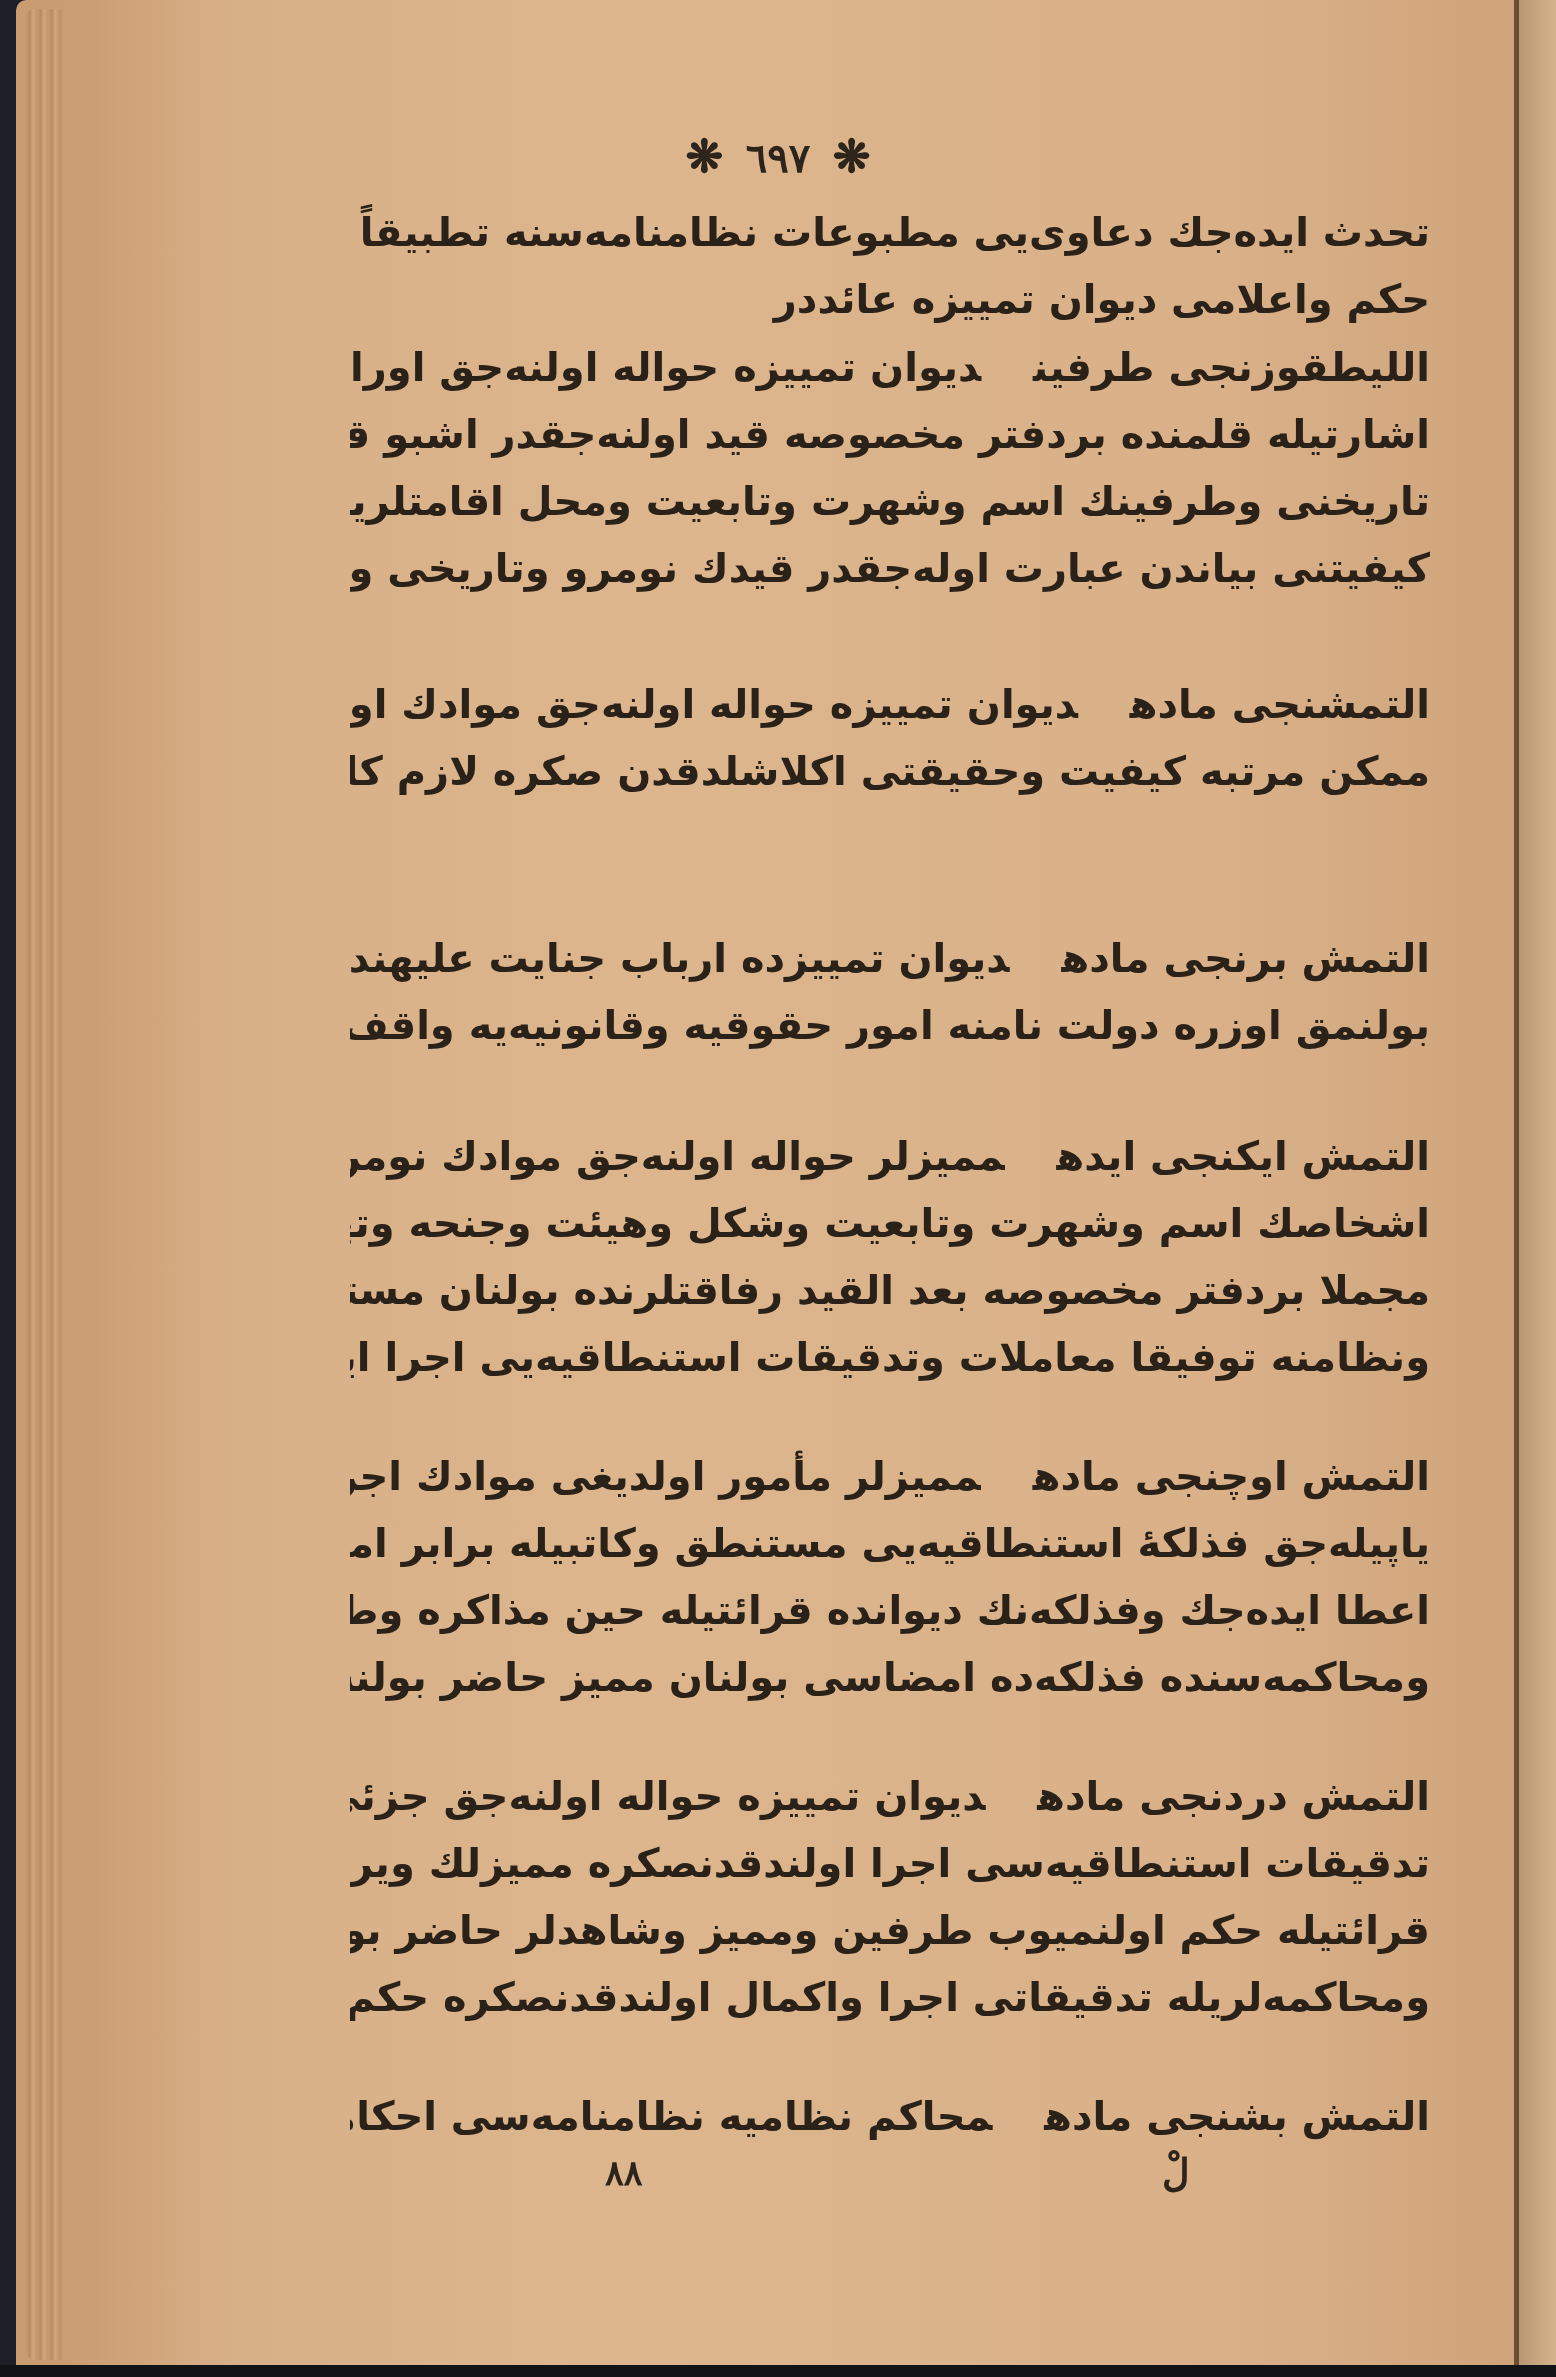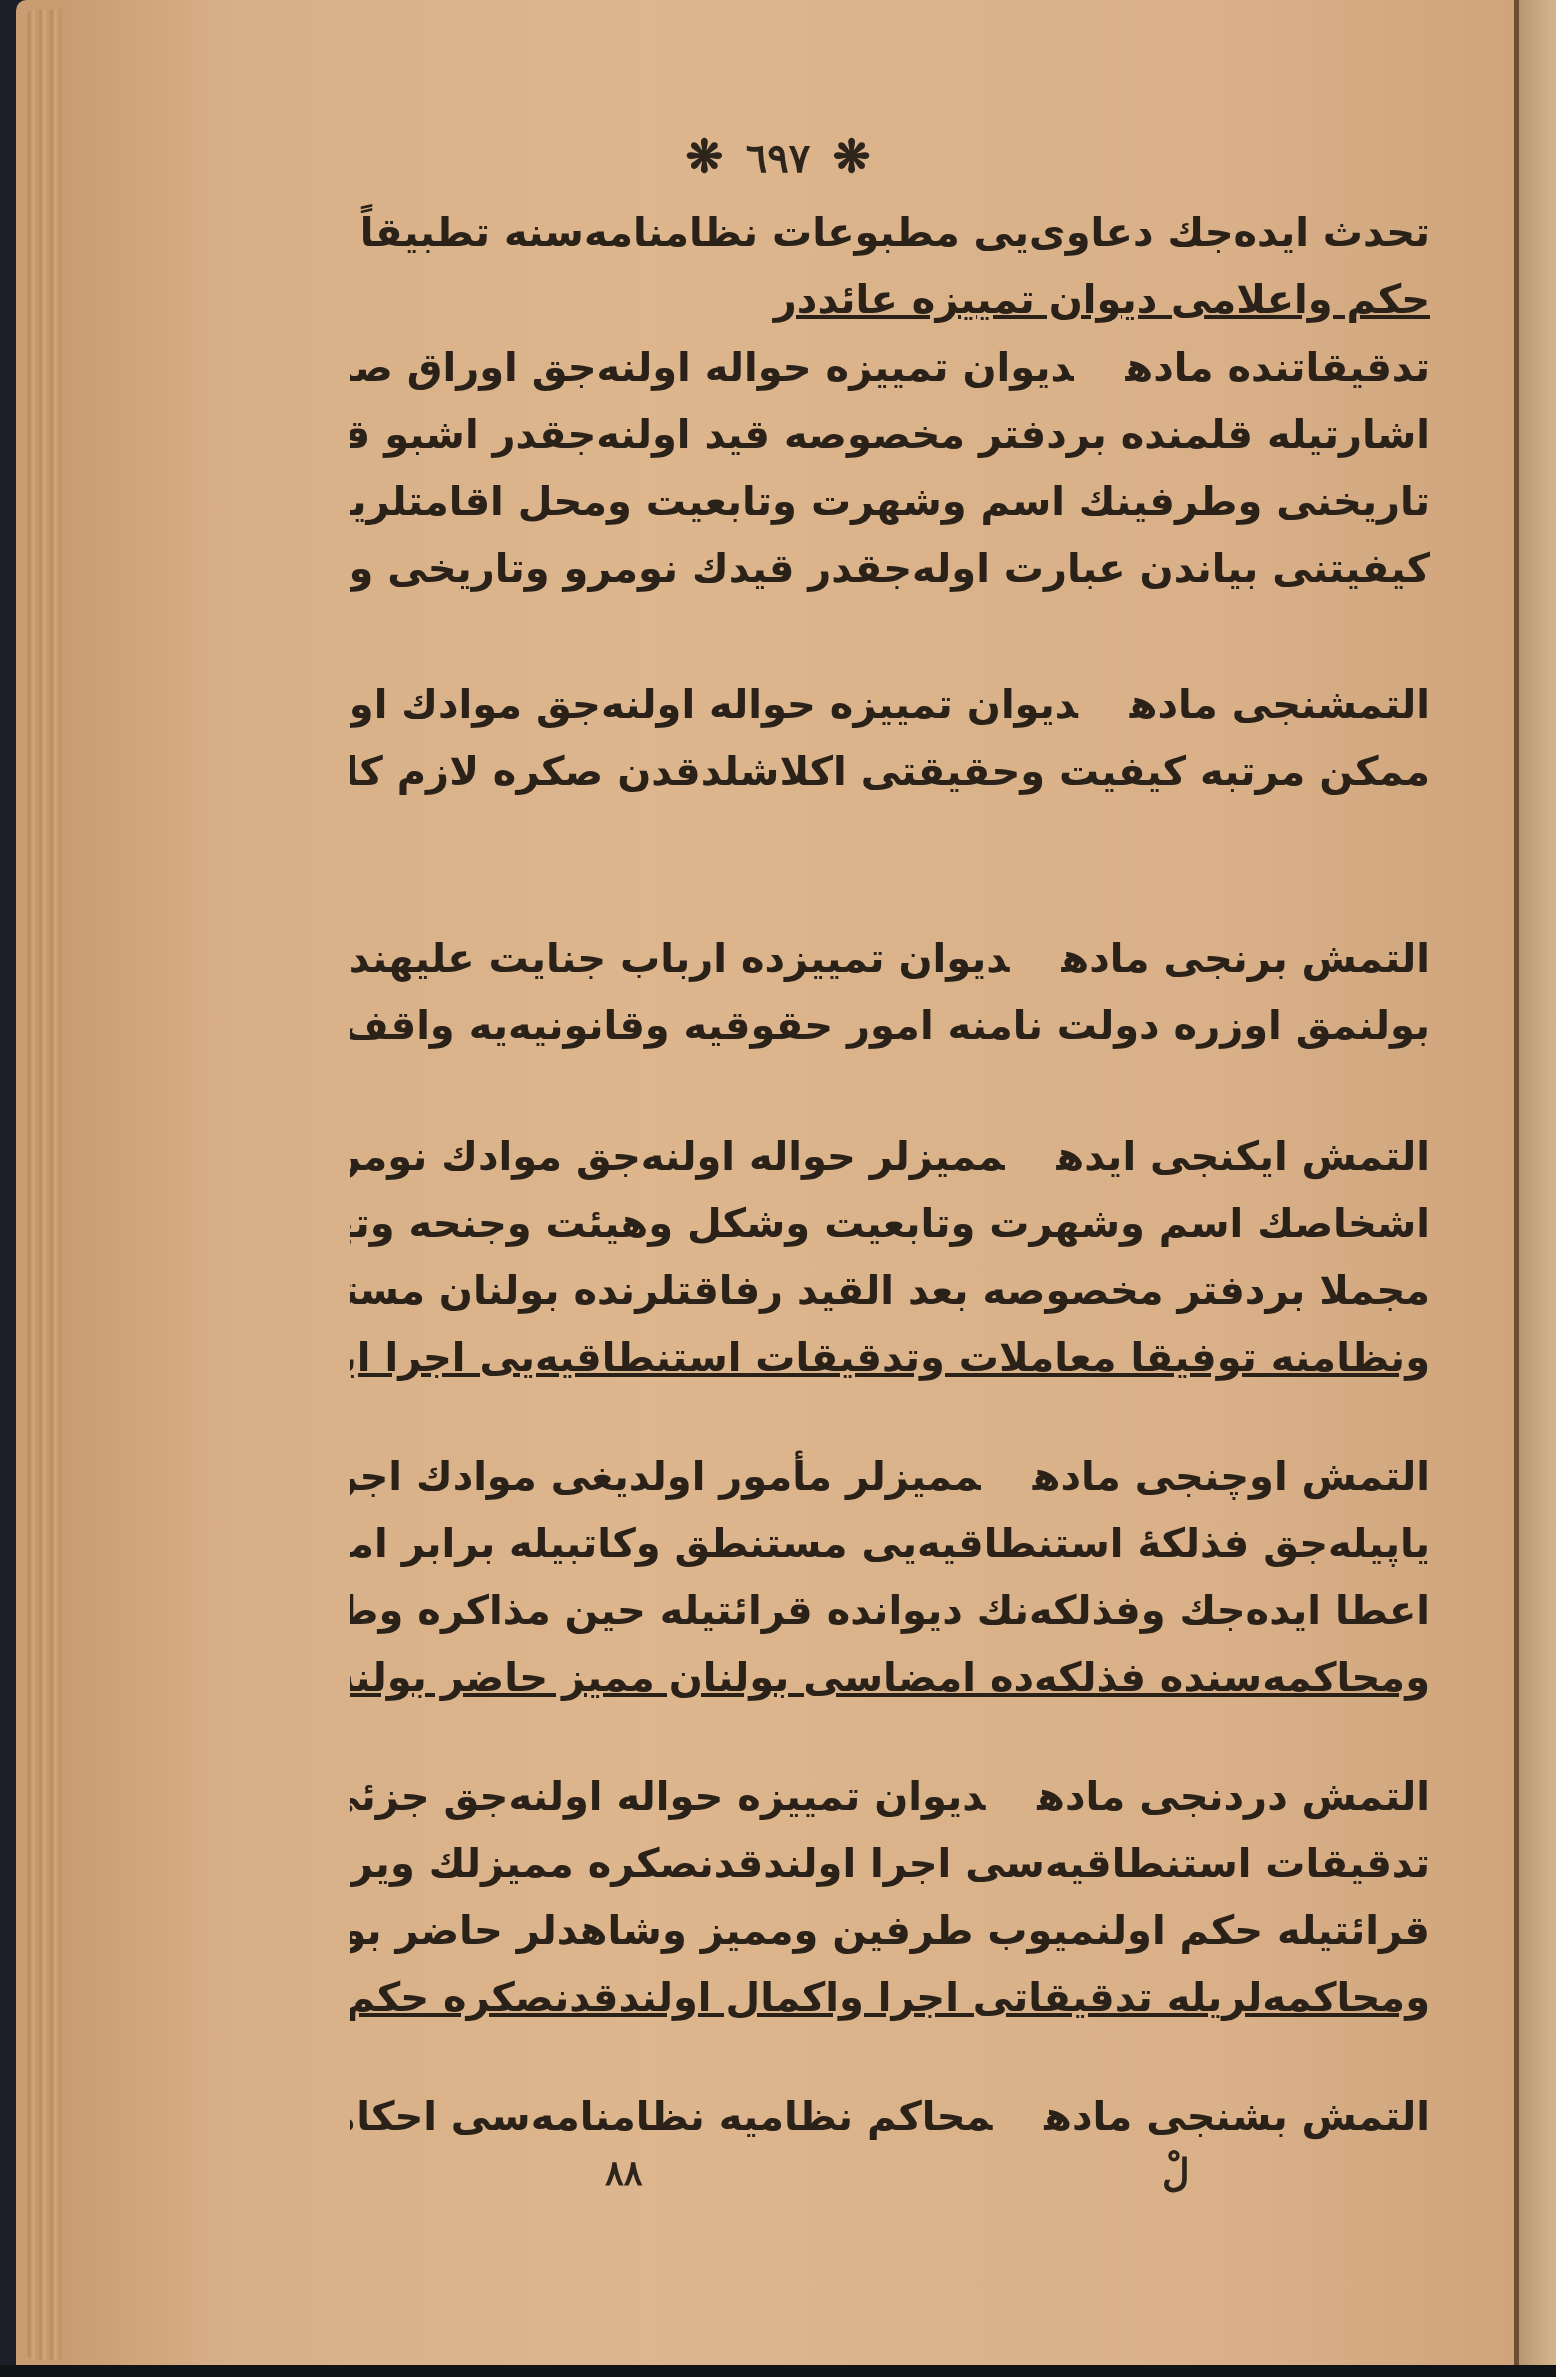--- a/index.html
+++ b/index.html
@@ -44,21 +44,21 @@
   }
   .header .orn { font-size: 45px; color: #2d241b; margin: 0 8.6px; }
   .text-block {
     position: absolute; left: 350px; width: 1080px;
     direction: rtl; text-align: justify; text-align-last: right;
     color: #2a2119;
     font-family: "DejaVu Sans", sans-serif;
     font-size: 40px; line-height: 67px; font-weight: bold;
   }
   .line { display: block; white-space: nowrap; overflow: hidden; }
-  .line.last { text-align: center; text-decoration: underline; }
+  .line.last { text-align: center; }
   .article-title { margin-left: 52px; }
   .footer-num {
     position: absolute; top: 2152px; left: 605px;
     font-size: 35px; font-weight: bold; color: #2d241b; direction: rtl;
   }
   .footer-sig {
     position: absolute; top: 2150px; left: 1162px;
     font-size: 38px; font-weight: bold; color: #2d241b; direction: rtl;
   }
 </style>
@@ -76,21 +76,21 @@
   <span>٦٩٧</span>
   <span class="orn">❋</span>
 </div>
 
 <div class="text-block" style="top:199px;">
   <span class="line">تحدث ايده‌جك دعاوی‌یی مطبوعات نظامنامه‌سنه تطبيقاً رؤيتله اقتضاسنك</span>
   <span class="line last">حكم واعلامی ديوان تمييزه عائددر</span>
 </div>
 
 <div class="text-block" style="top:334px;">
-  <span class="line"><span class="article-title">تدقيقاتنده ماده</span><span>ديوان تمييزه حواله اولنه‌جق اوراق صره‌سيله ونومرو</span></span>
+  <span class="line"><span class="article-title">الليطقوزنجی طرفين</span><span>ديوان تمييزه حواله اولنه‌جق اوراق صره‌سيله ونومرو</span></span>
   <span class="line">اشارتيله قلمنده بردفتر مخصوصه قيد اولنه‌جقدر اشبو قيدماده‌سی قيدك</span>
   <span class="line">تاريخنی وطرفينك اسم وشهرت وتابعيت ومحل اقامتلرينی و دعوانك</span>
   <span class="line">كيفيتنی بياندن عبارت اوله‌جقدر قيدك نومرو وتاريخی ورقه‌نك ظهرينه</span>
 </div>
 
 <div class="text-block" style="top:671px;">
   <span class="line"><span class="article-title">التمشنجی ماده</span><span>ديوان تمييزه حواله اولنه‌جق موادك اول امرده ديوانجه</span></span>
   <span class="line">ممكن مرتبه كيفيت وحقيقتی اكلاشلدقدن صكره لازم كلانلری لاجل الاستنطاق</span>
 </div>
 

